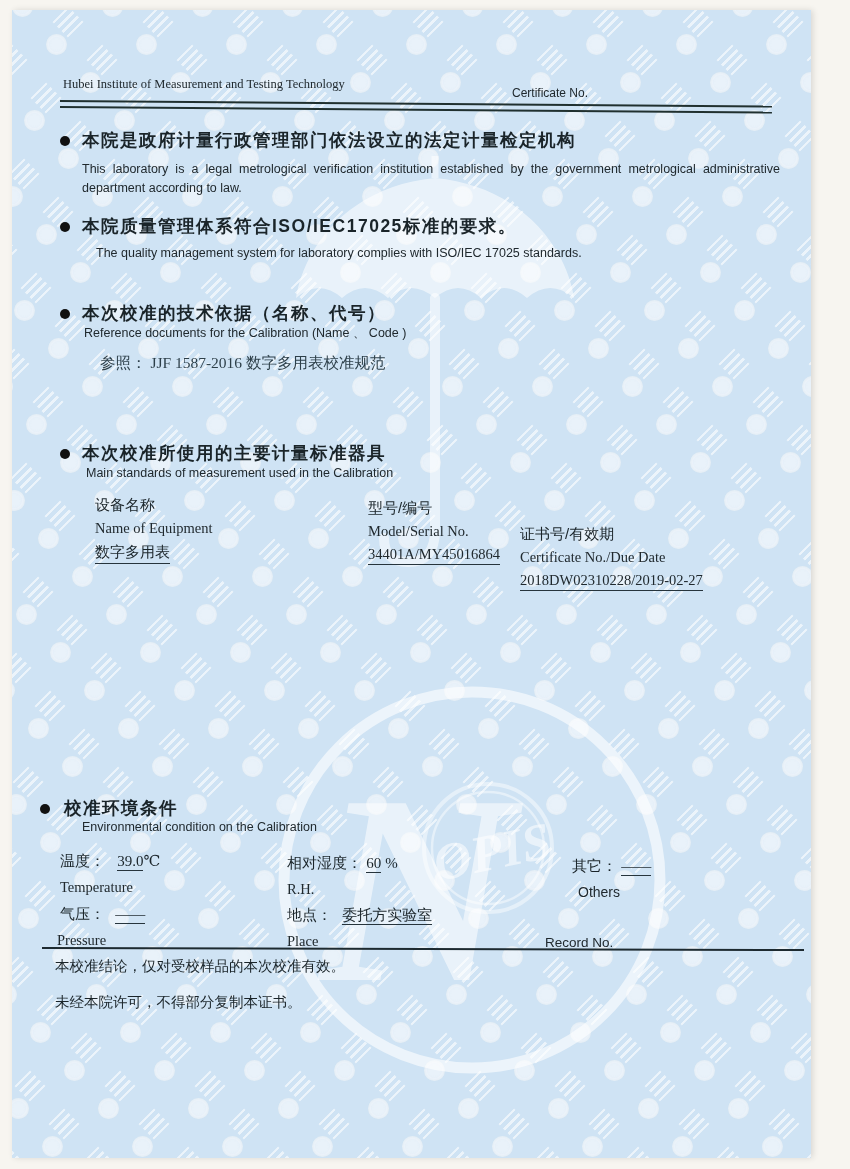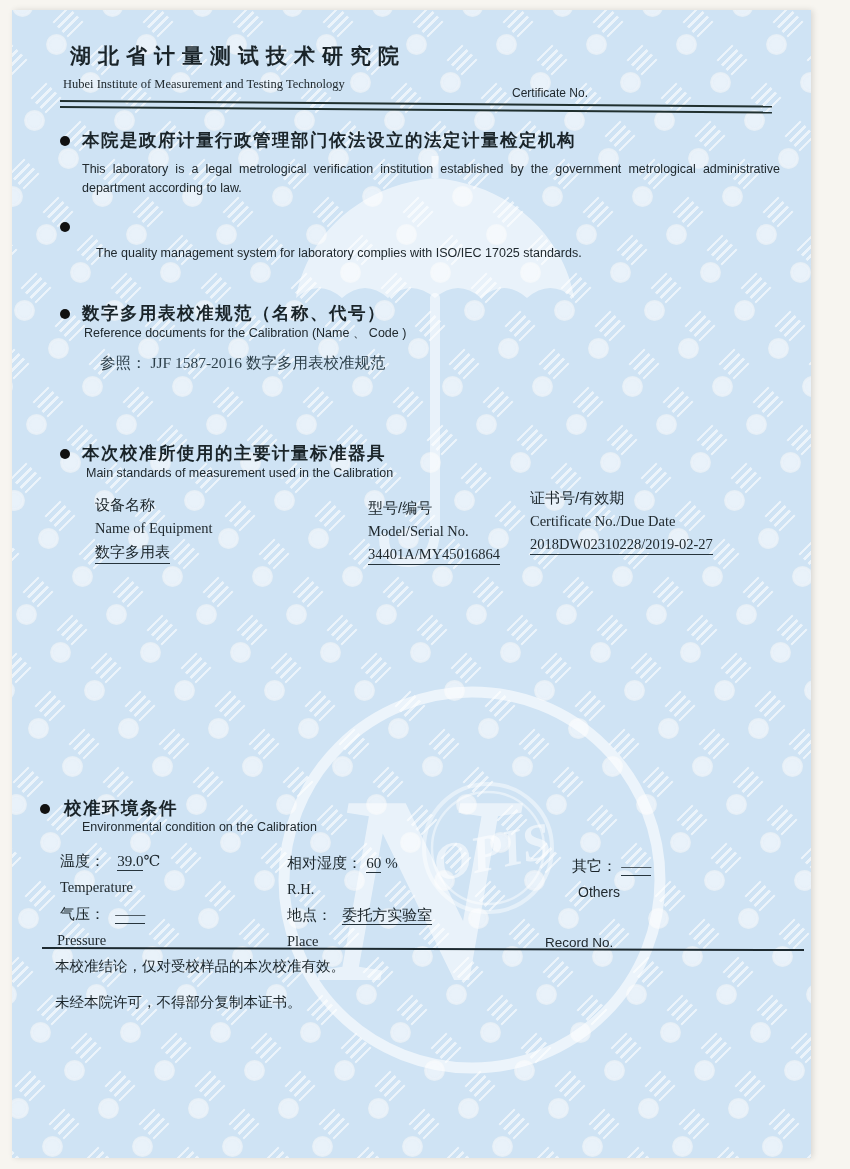--- a/index.html
+++ b/index.html
@@ -641,57 +641,57 @@
       <circle cx="212" cy="210" r="188" fill="none" stroke="rgba(255,255,255,0.6)" stroke-width="11"></circle>
       <circle cx="228" cy="178" r="64" fill="none" stroke="rgba(255,255,255,0.45)" stroke-width="4"></circle>
       <circle cx="228" cy="178" r="56" fill="none" stroke="rgba(255,255,255,0.45)" stroke-width="2.5"></circle>
       <text x="60" y="310" font-family="Liberation Serif, DejaVu Serif, serif" font-style="italic" font-weight="bold" font-size="270" fill="rgba(255,255,255,0.55)">N</text>
       <text x="172" y="200" transform="rotate(-12 228 178)" font-family="Liberation Serif, DejaVu Serif, serif" font-style="italic" font-weight="bold" font-size="52" fill="rgba(255,255,255,0.55)">OPIS</text>
     </svg>
   </div>
 
   <div class="content">
 
-    <div class="abs cn" style="left:58px;top:32px;font-size:21px;font-weight:bold;letter-spacing:7px;">湖北省计量测试技术研究院</div>
     <div class="abs en serif" style="left:51px;top:67px;font-size:12.5px;">Hubei Institute of Measurement and Testing Technology</div>
 
     <div class="abs en" style="left:500px;top:76px;font-size:12px;">Certificate No.</div>
 
     <div class="rule-double"></div>
 
     <div class="bullet" style="left:48px;top:126px;"></div>
     <div class="abs cn h-cn" style="left:70px;top:118px;">本院是政府计量行政管理部门依法设立的法定计量检定机构</div>
     <div class="abs en sub-en" style="left:70px;top:150px;width:698px;text-align:justify;line-height:1.55;">This laboratory is a legal metrological verification institution established by the government metrological administrative department according to law.</div>
 
     <div class="bullet" style="left:48px;top:212px;"></div>
+    <div class="abs cn h-cn" style="left:70px;top:204px;">本院质量管理体系符合ISO/IEC17025标准的要求。</div>
     <div class="abs en sub-en" style="left:84px;top:236px;">The quality management system for laboratory complies with ISO/IEC 17025 standards.</div>
 
     <div class="bullet" style="left:48px;top:299px;"></div>
-    <div class="abs cn h-cn" style="left:70px;top:291px;">数字多用表校准规范（名称、代号）</div>
+    <div class="abs cn h-cn" style="left:70px;top:291px;">本次校准的技术依据（名称、代号）</div>
     <div class="abs en sub-en" style="left:72px;top:315px;">Reference documents for the Calibration (Name 、 Code )</div>
     <div class="abs cn serif" style="left:88px;top:343px;font-size:15.5px;color:#2d3f49;">
       <span>参照：</span>
       <span>JJF 1587-2016 数字多用表校准规范</span>
     </div>
 
     <div class="bullet" style="left:48px;top:439px;"></div>
     <div class="abs cn h-cn" style="left:70px;top:431px;">本次校准所使用的主要计量标准器具</div>
     <div class="abs" style="left:83px;top:486px;">
       <div class="cn" style="font-size:15px;">设备名称</div>
       <div class="en serif" style="font-size:14.5px;margin-top:5px;">Name of Equipment</div>
       <div class="cn serif u" style="font-size:15px;margin-top:6px;display:inline-block;">数字多用表</div>
     </div>
 
     <div class="abs en sub-en" style="left:74px;top:456px;">Main standards of measurement used in the Calibration</div>
     <div class="abs" style="left:356px;top:489px;">
       <div class="cn" style="font-size:15px;">型号/编号</div>
       <div class="en serif" style="font-size:14.5px;margin-top:5px;">Model/Serial No.</div>
       <div class="en serif u" style="font-size:14.5px;margin-top:6px;display:inline-block;">34401A/MY45016864</div>
     </div>
-    <div class="abs" style="left:508px;top:479px;margin-left:10px;">
+    <div class="abs" style="left:508px;top:515px;">
       <div class="cn" style="font-size:15px;">证书号/有效期</div>
       <div class="en serif" style="font-size:14.5px;margin-top:5px;">Certificate No./Due Date</div>
       <div class="en serif u" style="font-size:14.5px;margin-top:6px;display:inline-block;">2018DW02310228/2019-02-27</div>
     </div>
 
     <div class="bullet" style="left:28px;top:794px;"></div>
     <div class="abs cn h-cn" style="left:52px;top:786px;">校准环境条件</div>
     <div class="abs en sub-en" style="left:70px;top:810px;">Environmental condition on the Calibration</div>
 
     <div class="abs cn" style="left:48px;top:842px;font-size:15px;">

